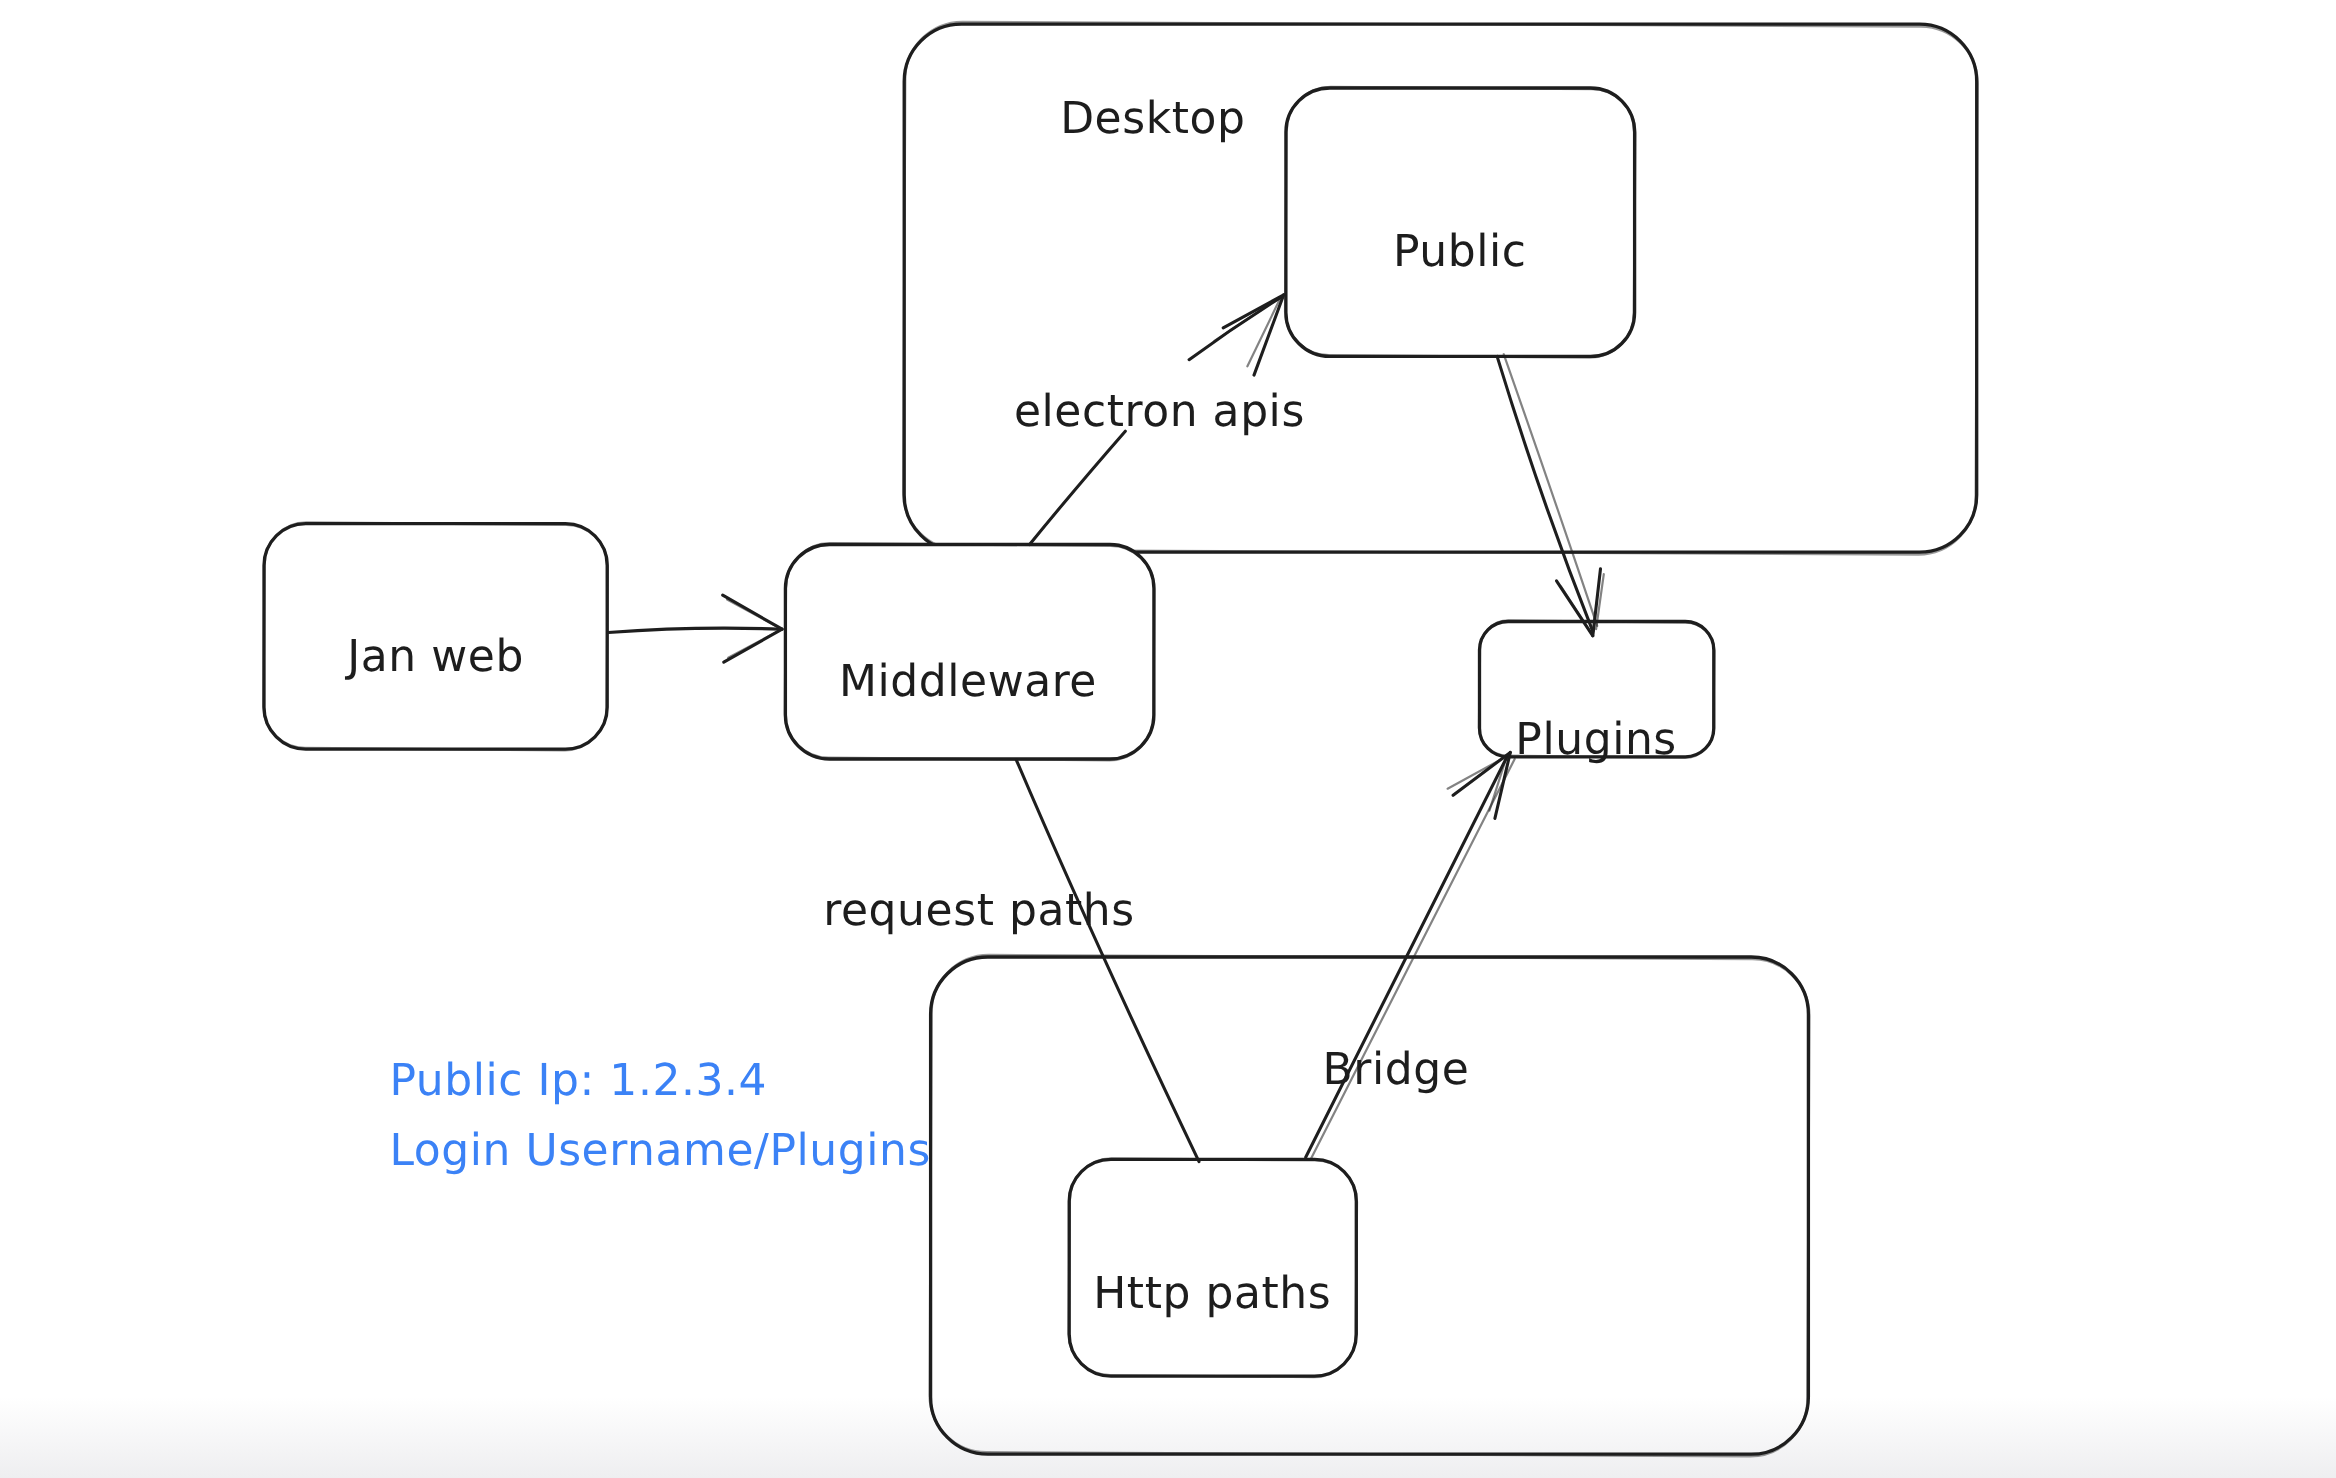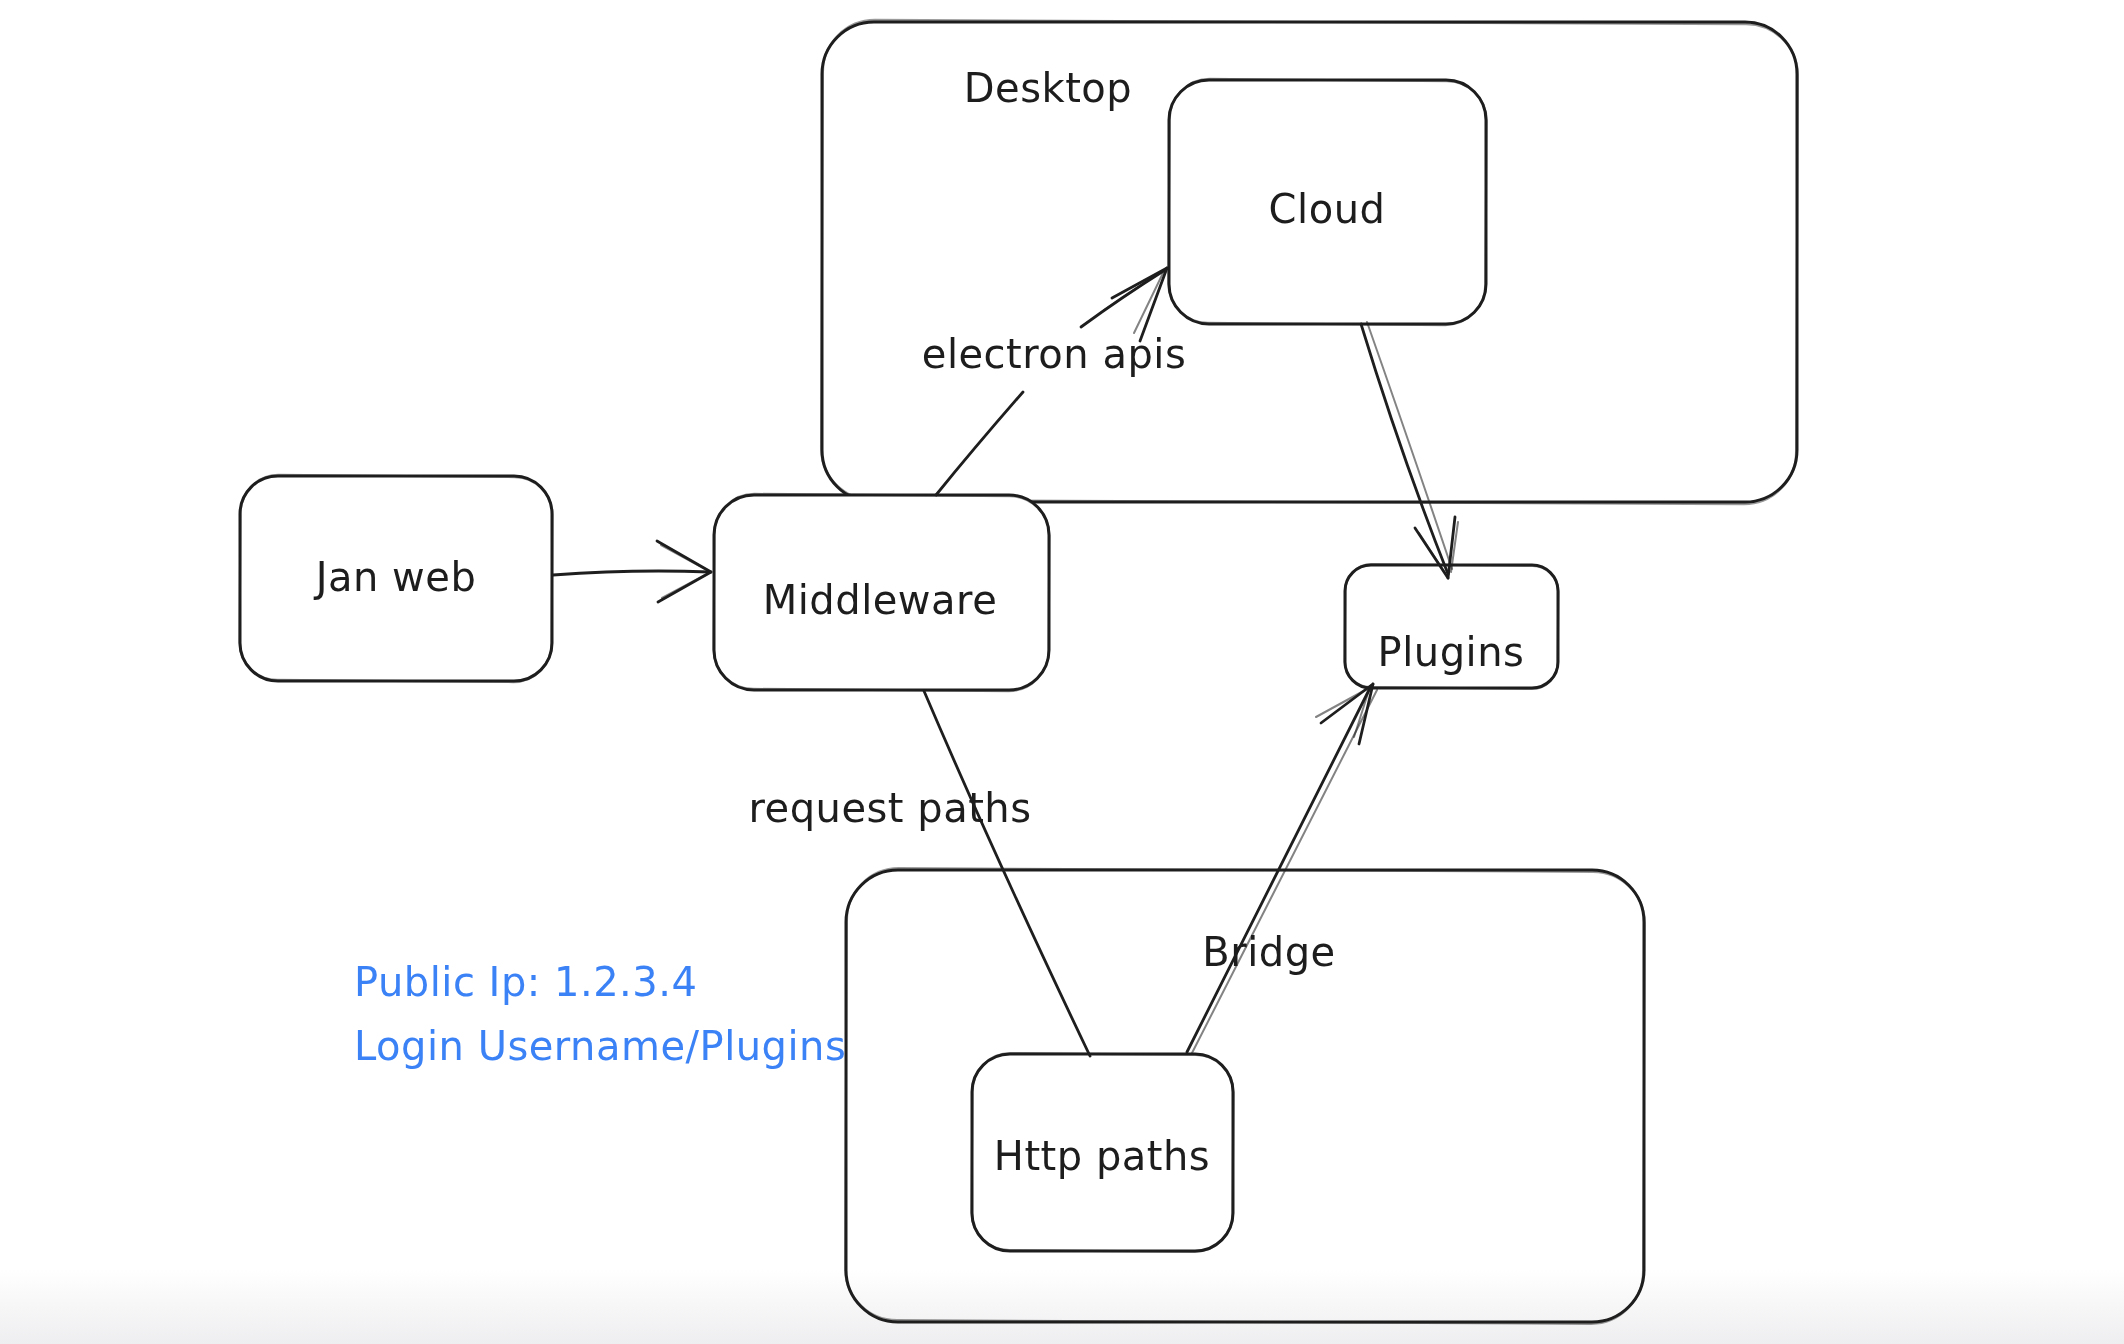--- a/index.html
+++ b/index.html
@@ -52,20 +52,21 @@
     stroke-opacity: 0.55;
   }
   .lbl {
     position: absolute;
     transform: translate(-50%, -50%);
     color: #1d1d1d;
     font-size: 40px;
     white-space: nowrap;
     z-index: 2;
     letter-spacing: 0.5px;
+    margin-top: 20px;
   }
   .lbl-block {
     position: absolute;
     color: #3b82f6;
     font-size: 40px;
     line-height: 64px;
     white-space: nowrap;
     z-index: 2;
     letter-spacing: 0.5px;
   }
@@ -147,21 +148,21 @@
       <path class="dup" d="M 1369 688 L 1316 717"></path>
       <path class="dup" d="M 1369 690 L 1354 737"></path>
     </g>
   </svg>
 
   <div class="lbl" style="left:1048px; top:88px">Desktop</div>
   <div class="lbl" style="left:1269px; top:952px">Bridge</div>
 
   <div class="lbl" style="left:396px; top:577px">Jan web</div>
   <div class="lbl" style="left:880px; top:600px">Middleware</div>
-  <div class="lbl" style="left:1327px; top:209px">Cloud</div>
+  <div class="lbl" style="left:1327px; top:209px">Public</div>
   <div class="lbl" style="left:1451px; top:652px">Plugins</div>
   <div class="lbl" style="left:1102px; top:1156px">Http paths</div>
 
   <div class="lbl" style="left:890px; top:808px">request paths</div>
   <div class="lbl" style="left:1054px; top:354px">electron apis</div>
 
   <div class="lbl-block" style="left:354px; top:950px">
     <div>Public Ip: 1.2.3.4</div>
     <div>Login Username/Plugins</div>
   </div>

